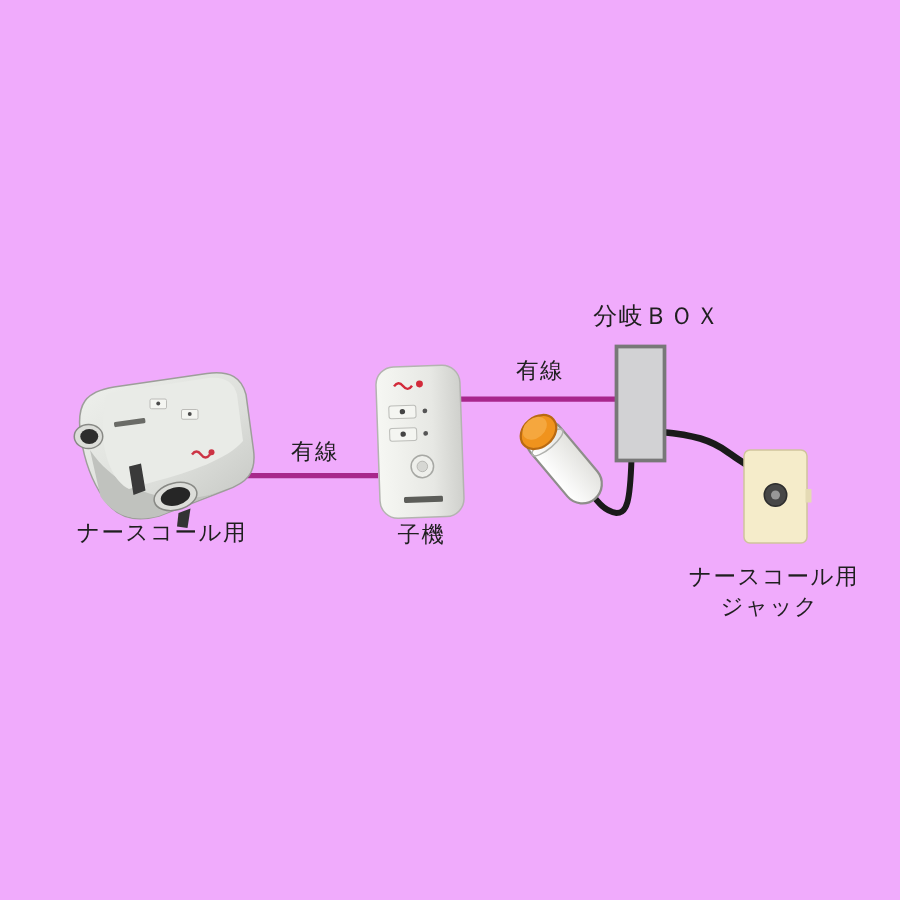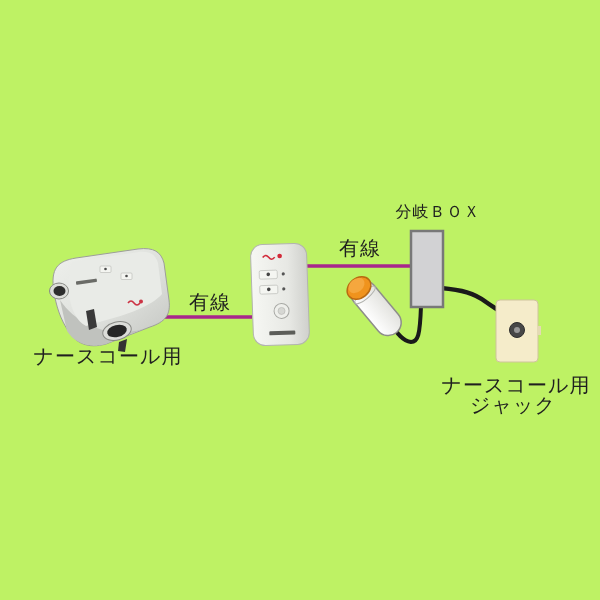--- a/index.html
+++ b/index.html
@@ -1,22 +1,22 @@
 <!DOCTYPE html>
 <html><head>
 <meta charset="utf-8">
 <style>
   html,body{margin:0;padding:0;background:#ffffff;}
   .canvas{
-    position:relative;width:600px;height:600px;background:#bef264;overflow:hidden;
+    position:relative;width:600px;height:600px;background:#f0abfc;overflow:hidden;
     font-family:"Liberation Sans","DejaVu Sans",sans-serif;
   }
   .canvas svg{position:absolute;left:0;top:0;}
   .label{
-    position:absolute;color:#1f1f1f;font-size:20px;line-height:20px;
+    position:absolute;color:#1f1f1f;font-size:15px;line-height:20px;
     text-align:center;letter-spacing:1px;white-space:nowrap;
   }
   .label-branchbox{left:378px;top:202px;width:120px;font-size:16px;}
   .label-wired1{left:180px;top:292px;width:60px;}
   .label-wired2{left:330px;top:238px;width:60px;}
   .label-sensor{left:28px;top:346px;width:160px;}
   .label-handset{left:231px;top:347px;width:100px;}
   .label-handset-note{left:203px;top:367px;width:156px;}
   .label-nursecall{left:352px;top:343px;width:130px;}
   .label-jack1{left:441px;top:375px;width:150px;}
@@ -119,16 +119,17 @@
       <ellipse cx="365" cy="295" rx="13" ry="4" fill="none" stroke="#b0b1ad" stroke-width="1" transform="rotate(-40 365 295)"></ellipse>
       <ellipse cx="359" cy="288" rx="13" ry="10" transform="rotate(-40 359 288)" stroke="#b96a12" stroke-width="1.5" fill="#f0931d"></ellipse>
       <ellipse cx="356.5" cy="285.5" rx="9" ry="6.5" transform="rotate(-40 356.5 285.5)" fill="#f5a73e"></ellipse>
     </g>
   </svg>
 
   <div class="label label-branchbox">分岐ＢＯＸ</div>
   <div class="label label-wired2">有線</div>
   <div class="label label-wired1">有線</div>
   <div class="label label-sensor">ナースコール用</div>
+  <div class="label label-handset">子機</div>
   <div class="label label-jack1">ナースコール用</div>
   <div class="label label-jack2">ジャック</div>
 
 </div>
 
 </body></html>

